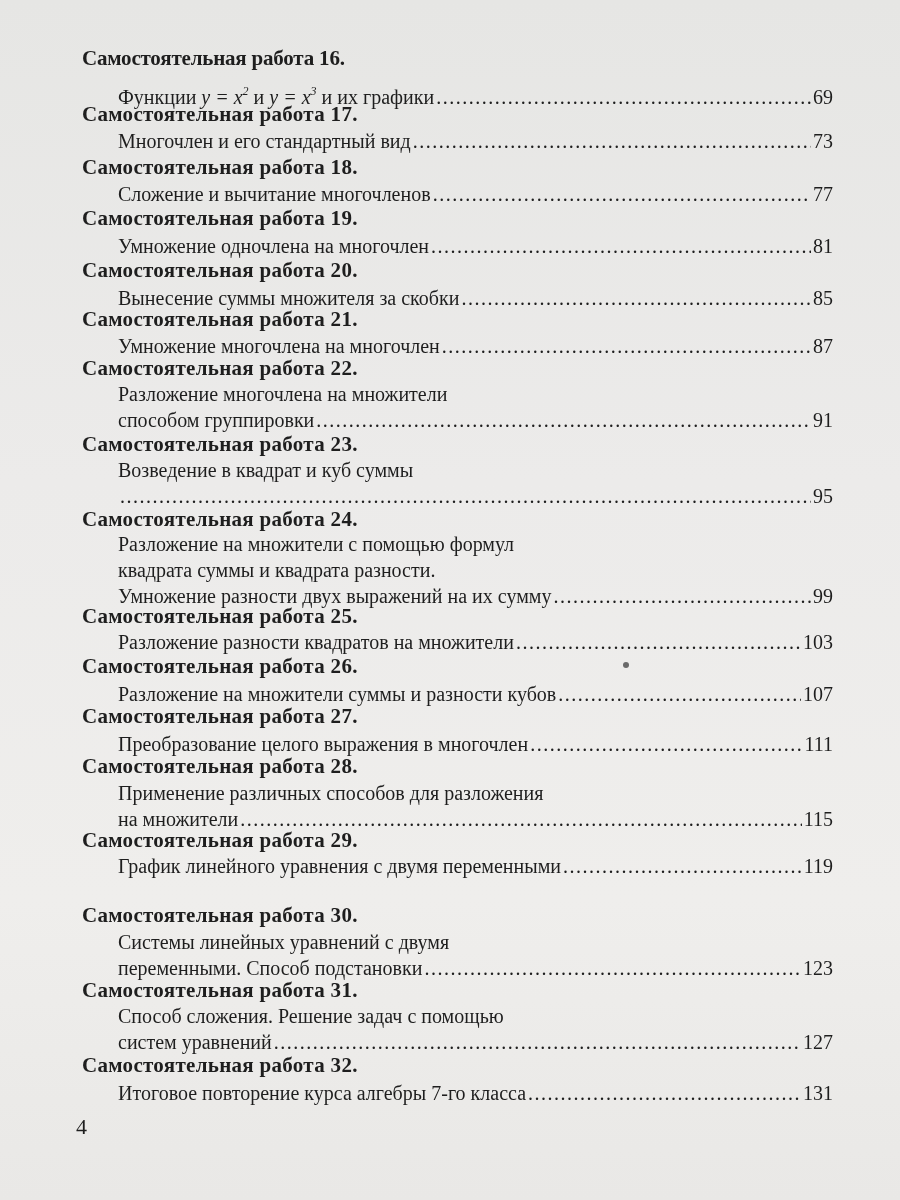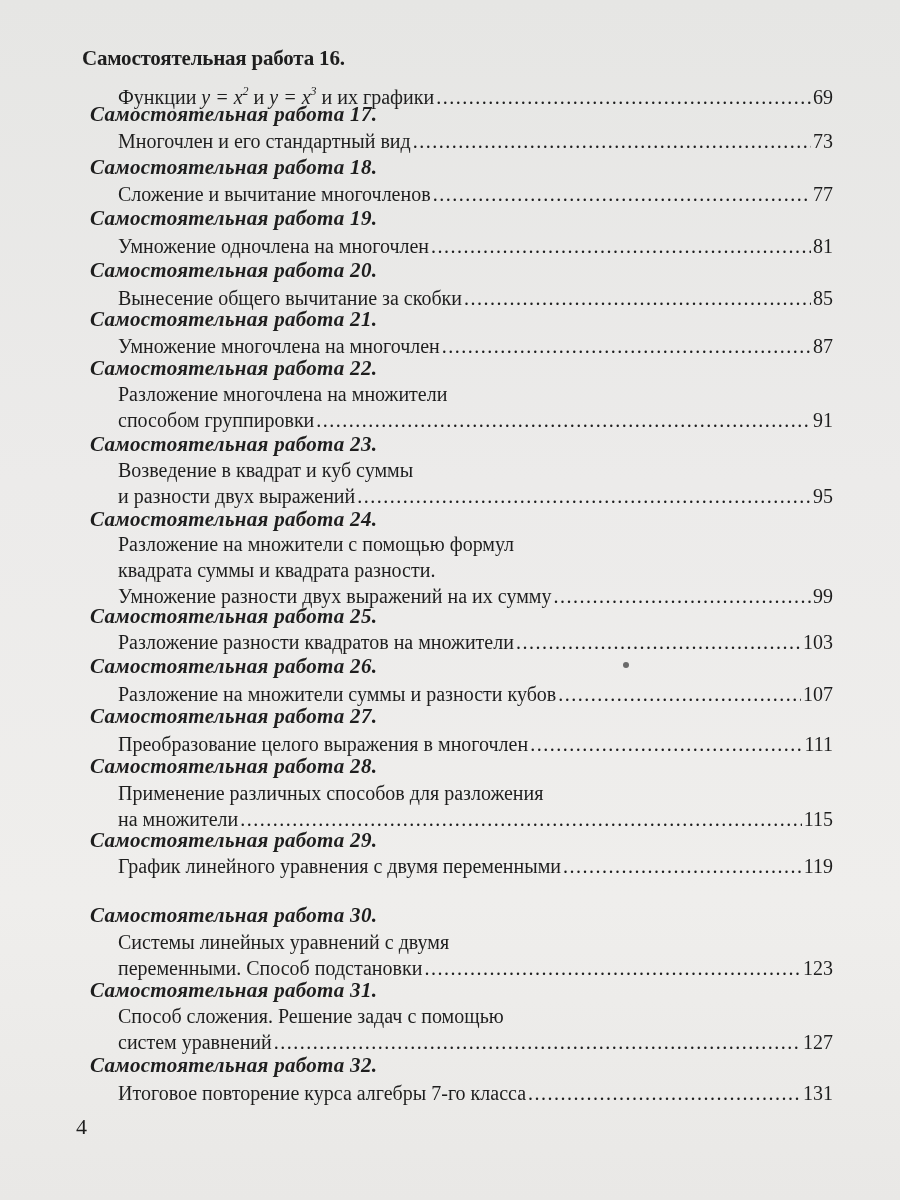--- a/index.html
+++ b/index.html
@@ -10,21 +10,21 @@
     color:#1e1e1e;
     position:relative;
   }
   .page { position:absolute; left:0; top:0; width:900px; height:904px; }
   .heading {
     position:absolute; left:82px;
     font-size:21px; line-height:26px; white-space:nowrap;
     font-weight:bold;
   }
   .heading.plain { font-style:normal; letter-spacing:-0.2px; }
-  .heading.italic { font-style:italic; letter-spacing:0.3px;margin-left:8px; }
+  .heading.italic { letter-spacing:0.3px; }
   .entry {
     position:absolute; left:118px; width:715px;
     font-size:20px; line-height:26px; white-space:nowrap;
   }
   .entry .row { display:flex; align-items:baseline; }
   .entry .txt { flex:0 0 auto; }
   .entry .dots {
     flex:1 1 auto; overflow:hidden; margin:0 2px;
     letter-spacing:1.5px;
   }
@@ -76,21 +76,21 @@
     <div class="row">
         <span class="txt">Умножение одночлена на многочлен</span>
         <span class="dots"></span>
         <span class="pg">81</span>
       </div>
   </div>
 
   <div class="heading italic" style="top:257px">Самостоятельная работа 20.</div>
   <div class="entry" style="top:285px">
     <div class="row">
-        <span class="txt">Вынесение общего вычитание за скобки</span>
+        <span class="txt">Вынесение суммы множителя за скобки</span>
         <span class="dots"></span>
         <span class="pg">85</span>
       </div>
   </div>
 
   <div class="heading italic" style="top:306px">Самостоятельная работа 21.</div>
   <div class="entry" style="top:333px">
     <div class="row">
         <span class="txt">Умножение многочлена на многочлен</span>
         <span class="dots"></span>
@@ -109,21 +109,20 @@
         <span class="pg">91</span>
       </div>
   </div>
 
   <div class="heading italic" style="top:431px">Самостоятельная работа 23.</div>
   <div class="entry" style="top:457px">
     <div class="row">
         <span class="txt">Возведение в квадрат и куб суммы</span>
       </div>
     <div class="row">
-        <span class="txt">и разности двух выражений</span>
         <span class="dots"></span>
         <span class="pg">95</span>
       </div>
   </div>
 
   <div class="heading italic" style="top:506px">Самостоятельная работа 24.</div>
   <div class="entry" style="top:531px">
     <div class="row">
         <span class="txt">Разложение на множители с помощью формул</span>
       </div>

